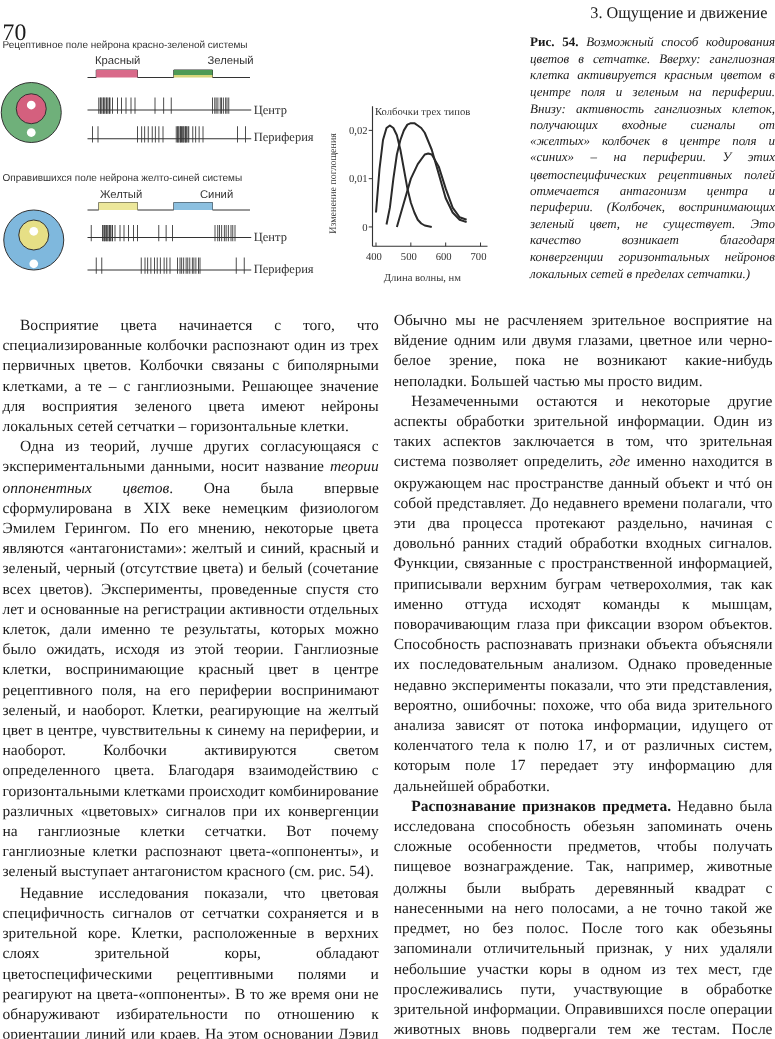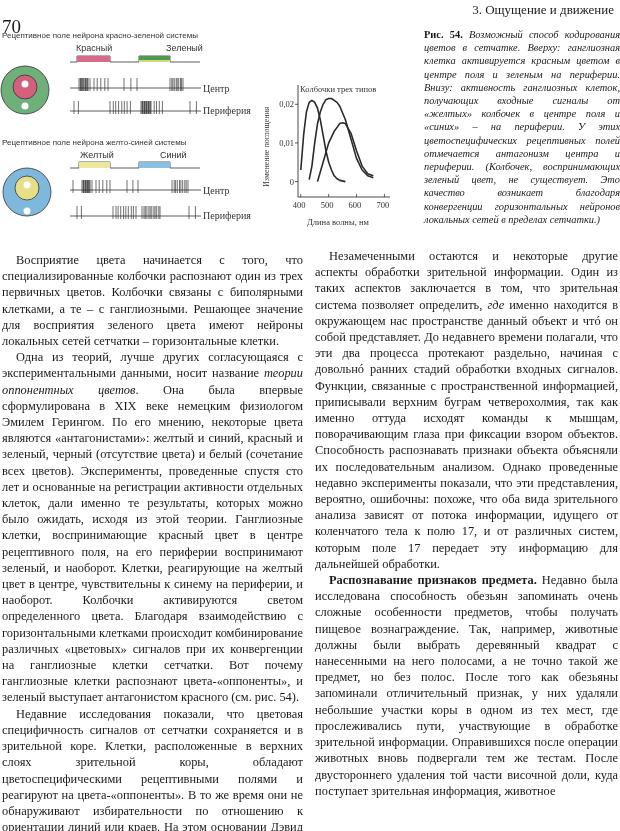--- a/index.html
+++ b/index.html
@@ -23,21 +23,21 @@
   .col .bold { font-weight: bold; }
   svg text { font-family: "Liberation Serif", serif; }
 </style>
 </head>
 <body>
 
 <div id="page-num" class="abs">70</div>
 <div id="running-head" class="abs">3. Ощущение и движение</div>
 
 <div class="abs fig-title" style="left:2px;top:31px;">Рецептивное поле нейрона красно-зеленой системы</div>
-<div class="abs fig-title" style="left:2px;top:138px;">Рецептивное поле нейрона желто-синей системы</div>
+<div class="abs fig-title" style="left:2px;top:138px;">Оправившихся поле нейрона желто-синей системы</div>
 
 <div class="abs stim-label" style="left:76px;top:43px;">Красный</div>
 <div class="abs stim-label" style="left:138px;top:43px;margin-left:28px;">Зеленый</div>
 <div class="abs stim-label" style="left:80px;top:150px;">Желтый</div>
 <div class="abs stim-label" style="left:160px;top:150px;">Синий</div>
 
 <div class="abs trace-label" style="left:203px;top:83px;">Центр</div>
 <div class="abs trace-label" style="left:203px;top:105px;">Периферия</div>
 <div class="abs trace-label" style="left:203px;top:185px;">Центр</div>
 <div class="abs trace-label" style="left:203px;top:210px;">Периферия</div>
@@ -225,15 +225,16 @@
 
 <div id="caption" class="abs"><b>Рис. 54.</b> <span>Возможный способ кодирования цветов в сетчатке. Вверху: ганглиозная клетка активируется красным цветом в центре поля и зеленым на периферии. Внизу: активность ганглиозных клеток, получающих входные сигналы от «желтых» колбочек в центре поля и «синих» – на периферии. У этих цветоспецифических рецептивных полей отмечается антагонизм центра и периферии. (Колбочек, воспринимающих зеленый цвет, не существует. Это качество возникает благодаря конвергенции горизонтальных нейронов локальных сетей в пределах сетчатки.)</span></div>
 
 <div id="col-left" class="col">
   <p>Восприятие цвета начинается с того, что специализированные колбочки распознают один из трех первичных цветов. Колбочки связаны с биполярными клетками, а те – с ганглиозными. Решающее значение для восприятия зеленого цвета имеют нейроны локальных сетей сетчатки – горизонтальные клетки.</p>
   <p><span>Одна из теорий, лучше других согласующаяся с экспериментальными данными, носит название </span><span class="ital">теории оппонентных цветов</span><span>. Она была впервые сформулирована в XIX веке немецким физиологом Эмилем Герингом. По его мнению, некоторые цвета являются «антагонистами»: желтый и синий, красный и зеленый, черный (отсутствие цвета) и белый (сочетание всех цветов). Эксперименты, проведенные спустя сто лет и основанные на регистрации активности отдельных клеток, дали именно те результаты, которых можно было ожидать, исходя из этой теории. Ганглиозные клетки, воспринимающие красный цвет в центре рецептивного поля, на его периферии воспринимают зеленый, и наоборот. Клетки, реагирующие на желтый цвет в центре, чувствительны к синему на периферии, и наоборот. Колбочки активируются светом определенного цвета. Благодаря взаимодействию с горизонтальными клетками происходит комбинирование различных «цветовых» сигналов при их конвергенции на ганглиозные клетки сетчатки. Вот почему ганглиозные клетки распознают цвета-«оппоненты», и зеленый выступает антагонистом красного (см. рис. 54).</span></p>
   <p>Недавние исследования показали, что цветовая специфичность сигналов от сетчатки сохраняется и в зрительной коре. Клетки, расположенные в верхних слоях зрительной коры, обладают цветоспецифическими рецептивными полями и реагируют на цвета-«оппоненты». В то же время они не обнаруживают избирательности по отношению к ориентации линий или краев. На этом основании Дэвид Хьюбел предположил, что система переработки цветовой информации отделена от системы, перерабатывающей ориентационную информацию, но действует параллельно с ней.</p>
 </div>
 
 <div id="col-right" class="col">
+  <p class="noindent">Обычно мы не расчленяем зрительное восприятие на вйдение одним или двумя глазами, цветное или черно-белое зрение, пока не возникают какие-нибудь неполадки. Большей частью мы просто видим.</p>
   <p><span>Незамеченными остаются и некоторые другие аспекты обработки зрительной информации. Один из таких аспектов заключается в том, что зрительная система позволяет определить, </span><span class="ital">где</span><span> именно находится в окружающем нас пространстве данный объект и чтó он собой представляет. До недавнего времени полагали, что эти два процесса протекают раздельно, начиная с довольнó ранних стадий обработки входных сигналов. Функции, связанные с пространственной информацией, приписывали верхним буграм четверохолмия, так как именно оттуда исходят команды к мышцам, поворачивающим глаза при фиксации взором объектов. Способность распознавать признаки объекта объясняли их последовательным анализом. Однако проведенные недавно эксперименты показали, что эти представления, вероятно, ошибочны: похоже, что оба вида зрительного анализа зависят от потока информации, идущего от коленчатого тела к полю 17, и от различных систем, которым поле 17 передает эту информацию для дальнейшей обработки.</span></p>
   <p><span class="bold">Распознавание признаков предмета.</span><span> Недавно была исследована способность обезьян запоминать очень сложные особенности предметов, чтобы получать пищевое вознаграждение. Так, например, животные должны были выбрать деревянный квадрат с нанесенными на него полосами, а не точно такой же предмет, но без полос. После того как обезьяны запоминали отличительный признак, у них удаляли небольшие участки коры в одном из тех мест, где прослеживались пути, участвующие в обработке зрительной информации. Оправившихся после операции животных вновь подвергали тем же тестам. После двустороннего удаления той части височной доли, куда поступает зрительная информация, животное</span></p>
 </div>
 
 </body></html>

